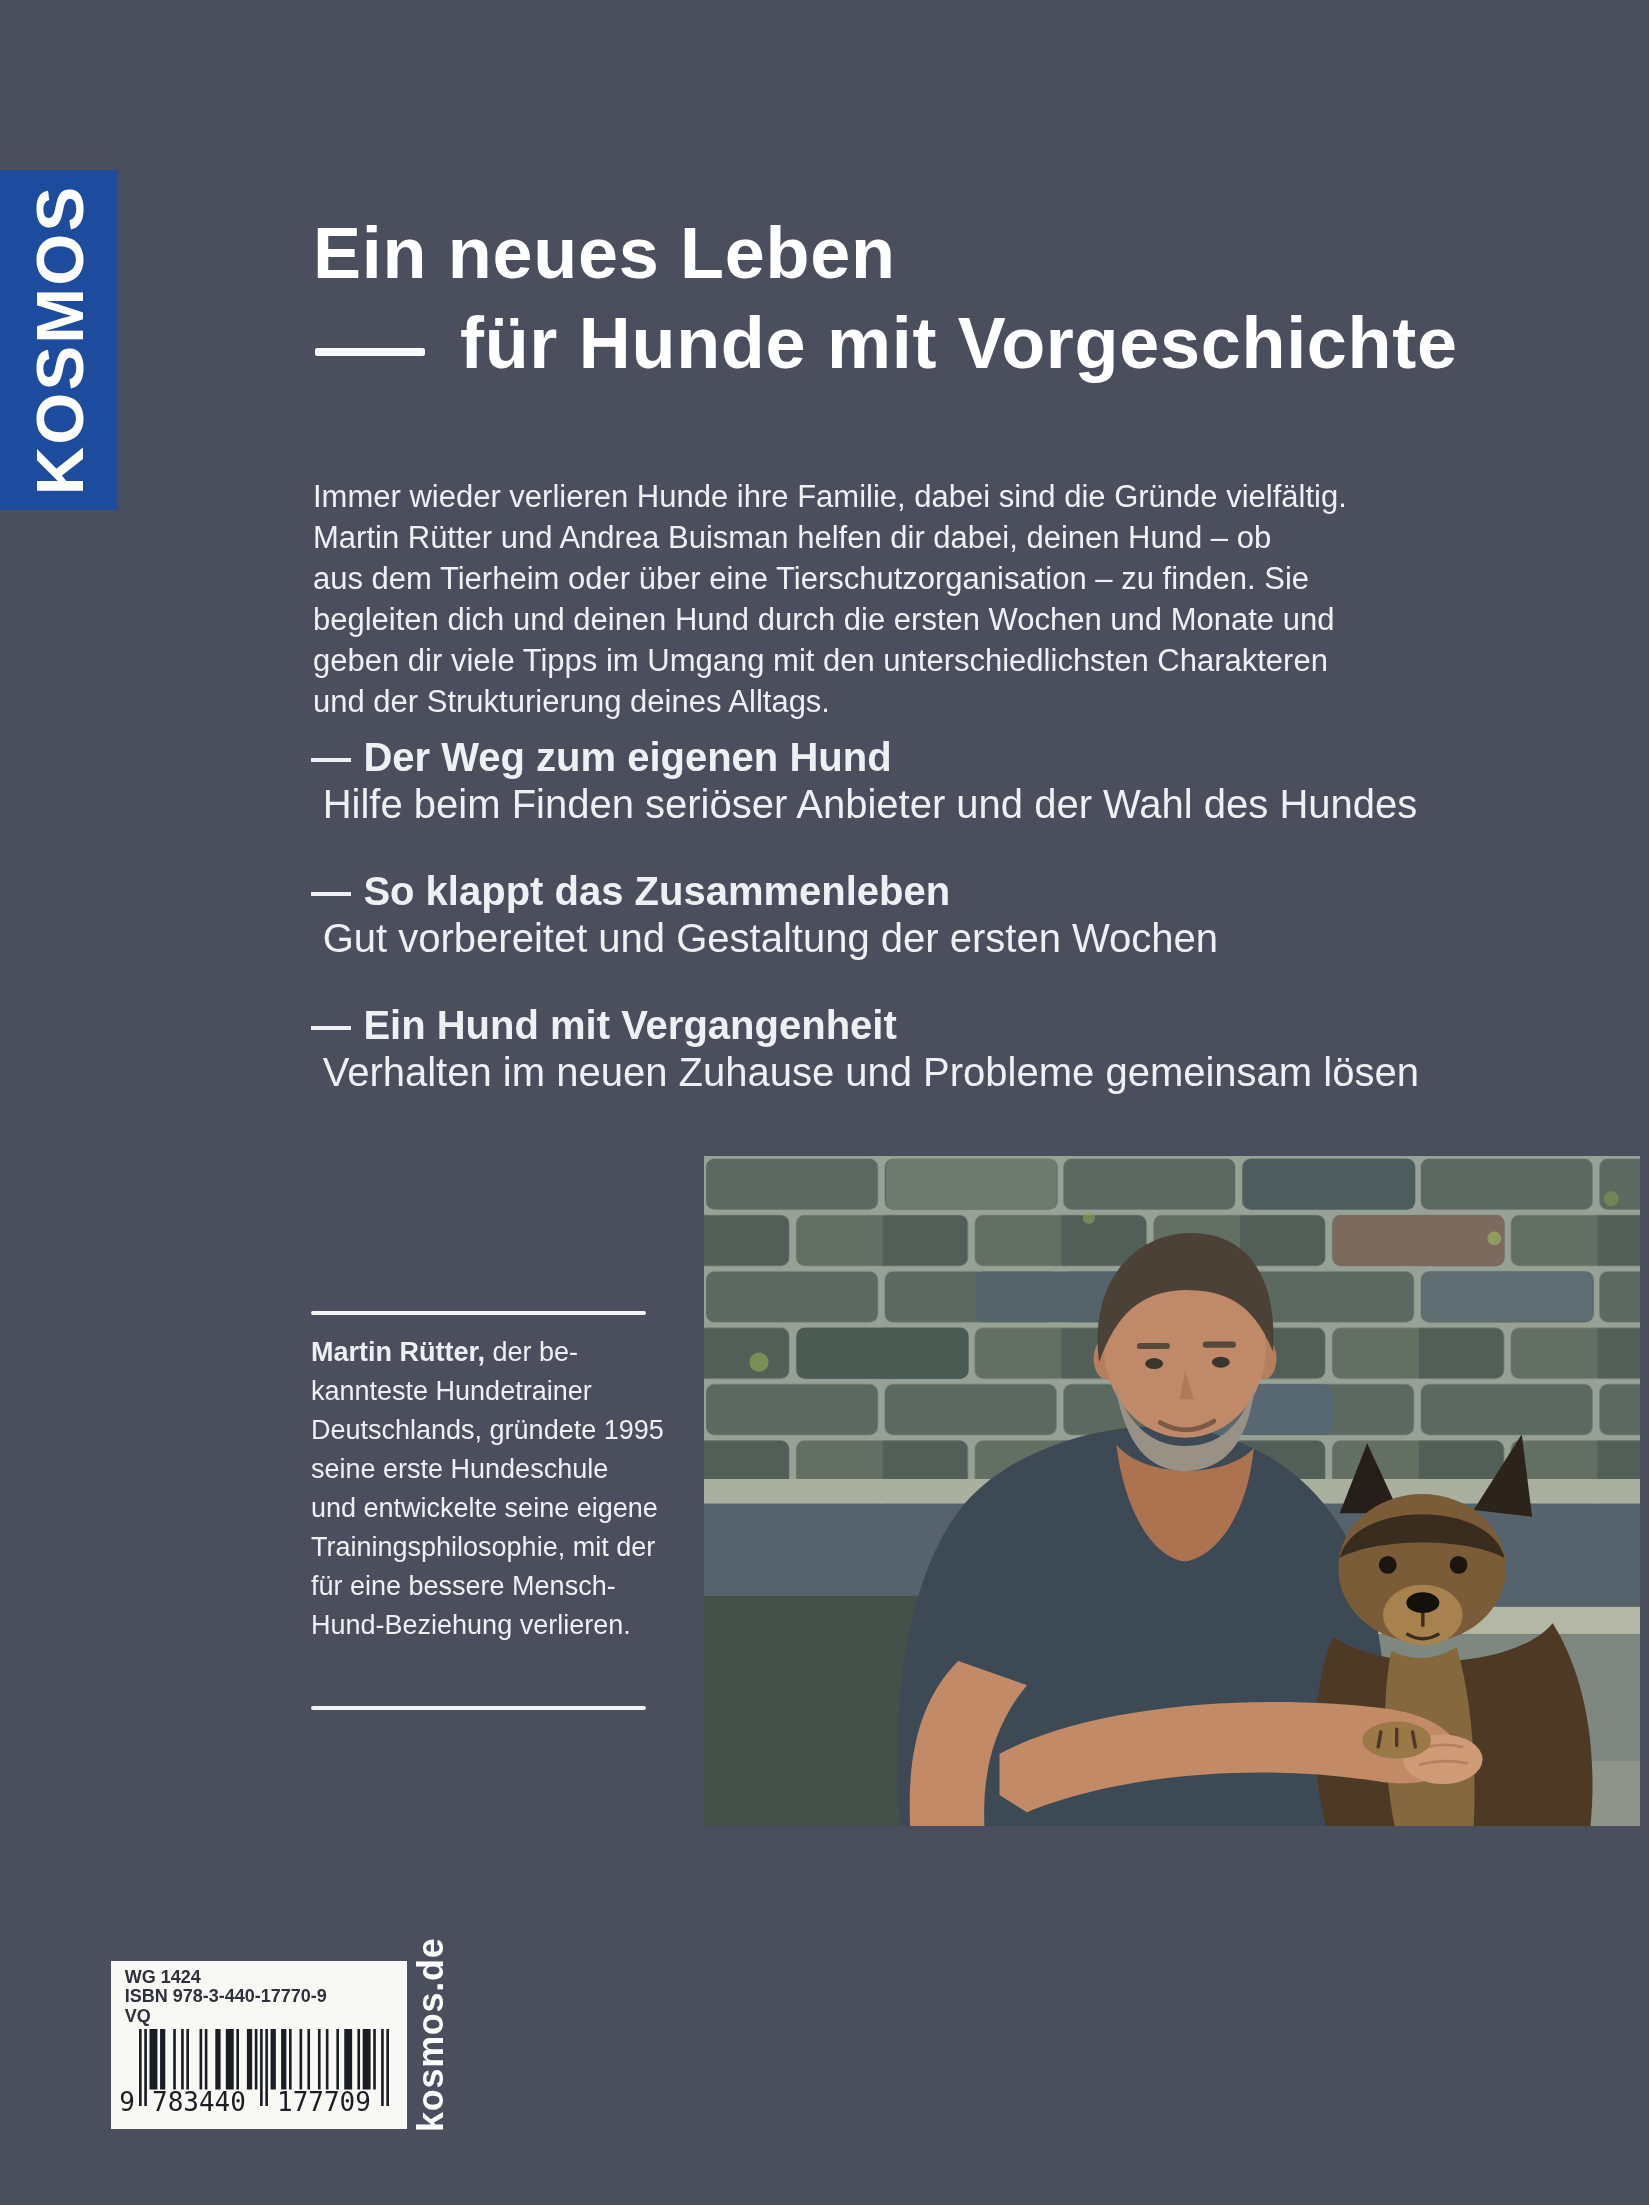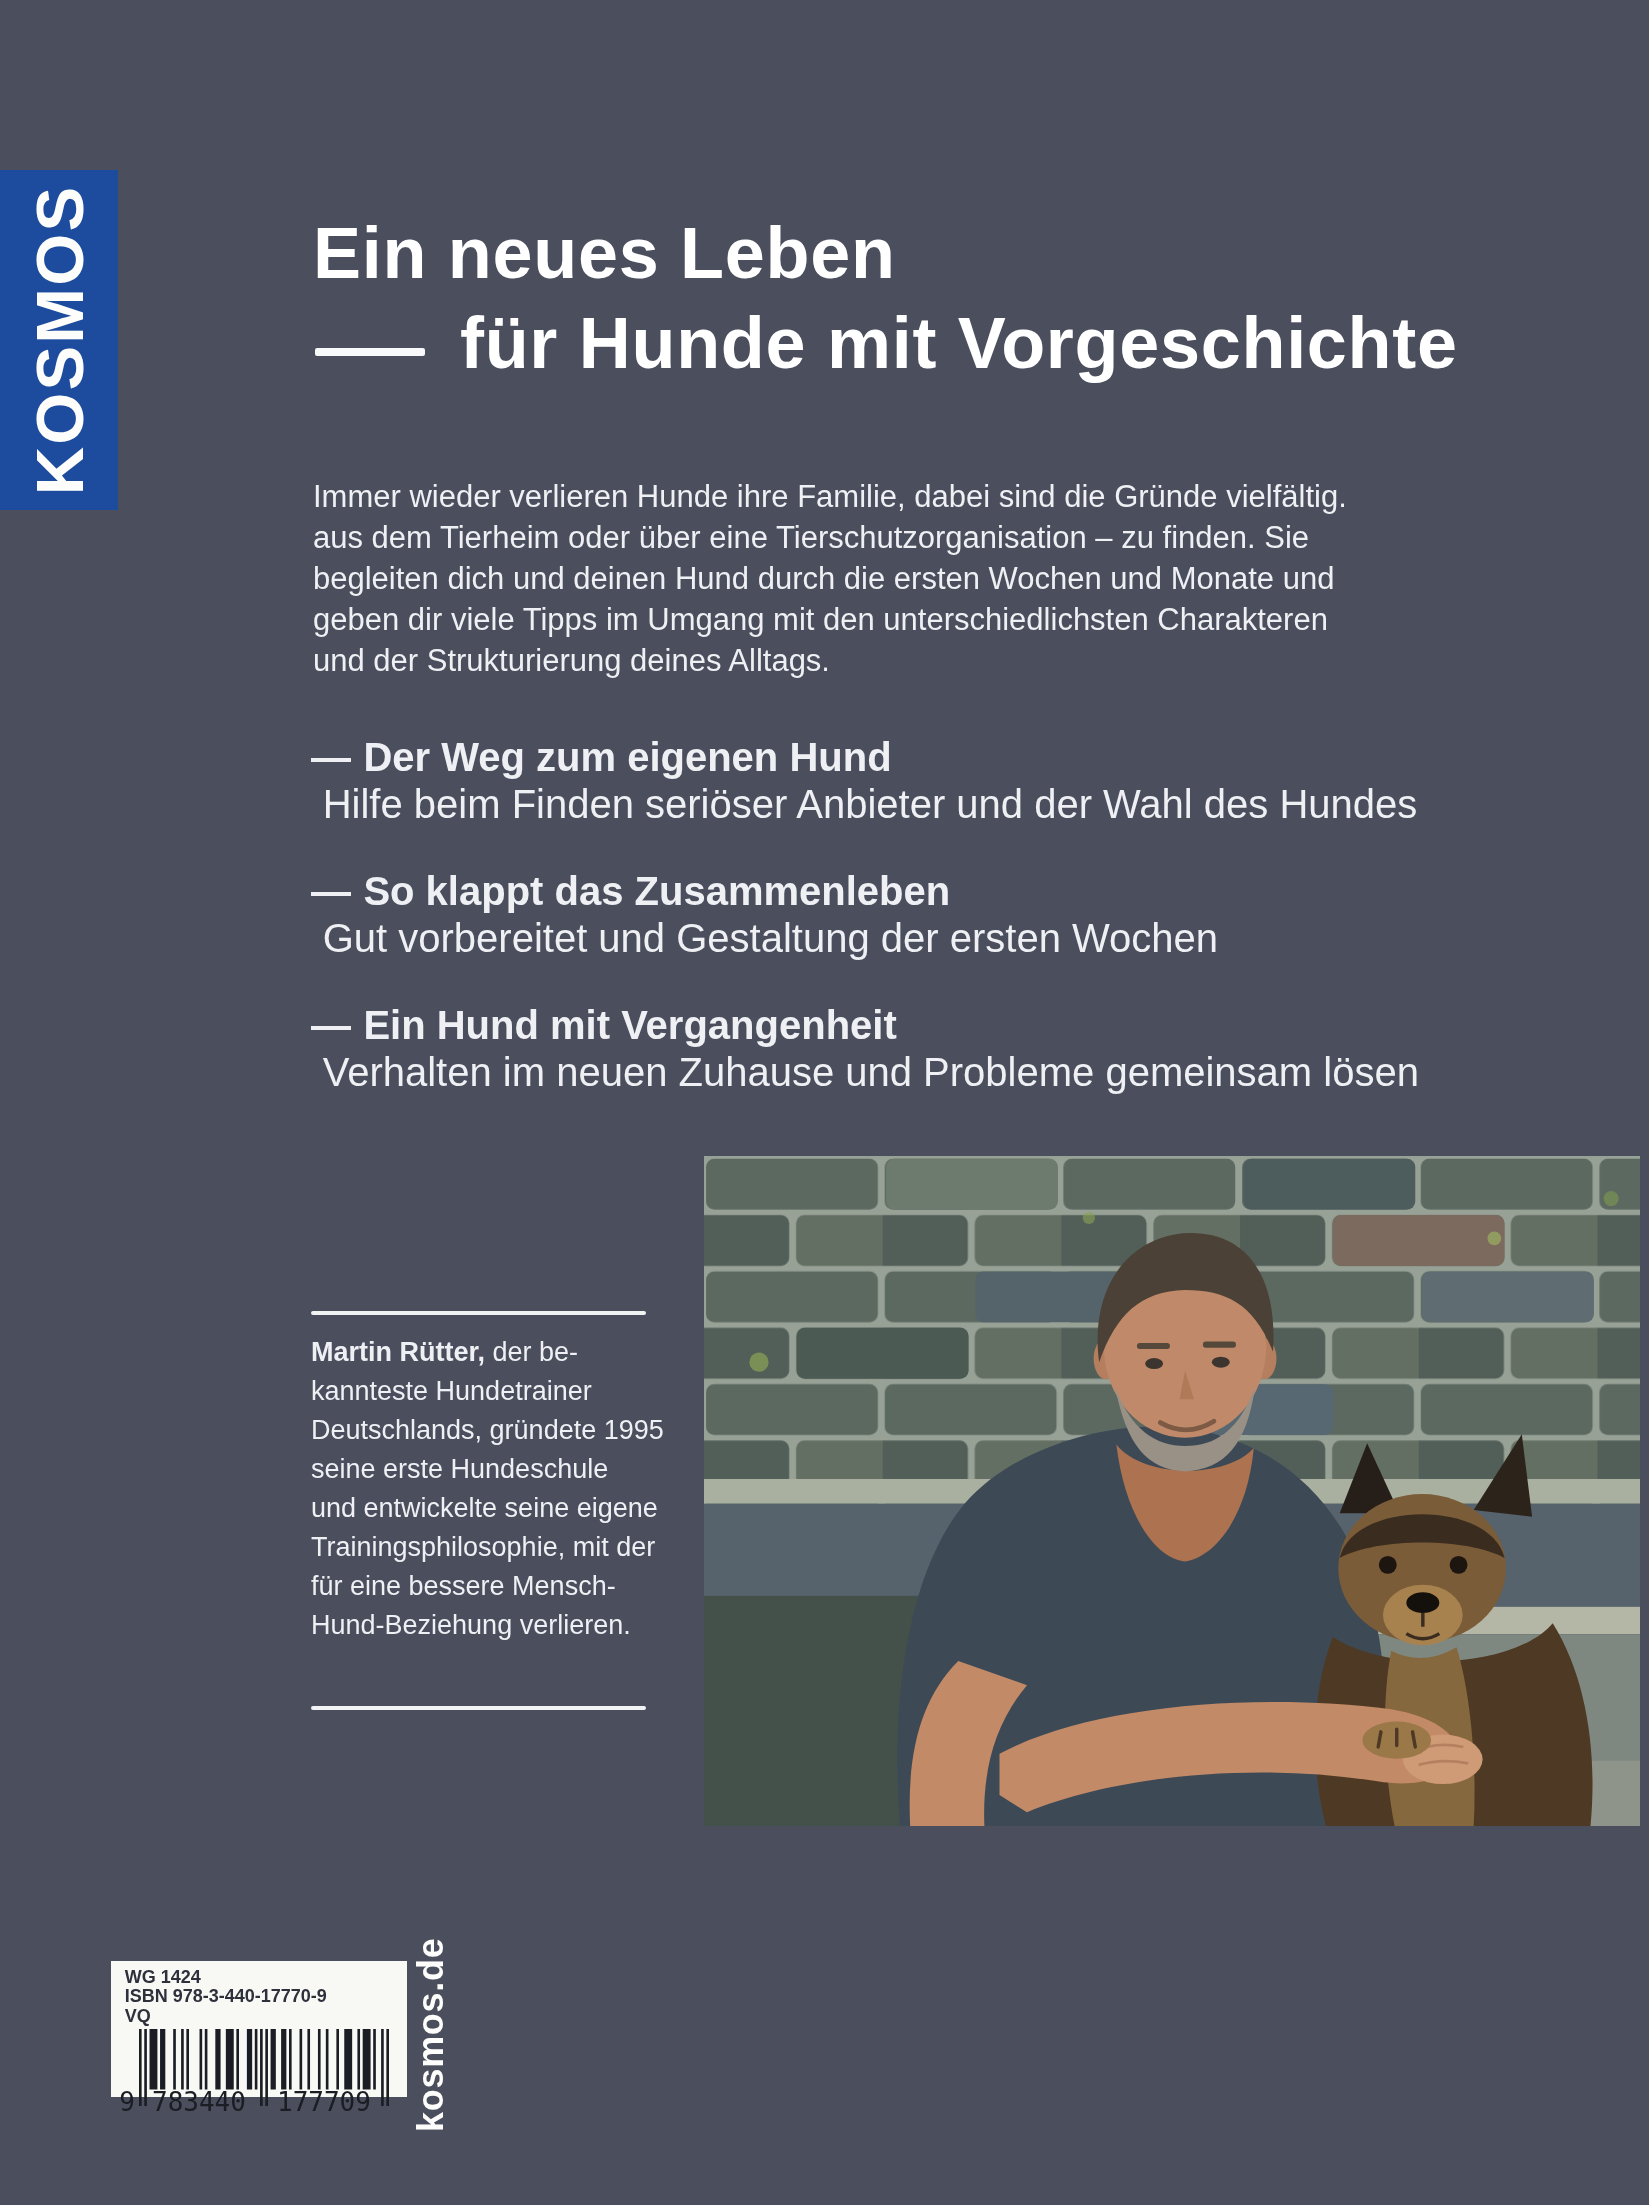--- a/index.html
+++ b/index.html
@@ -51,21 +51,21 @@
   .bio { position:absolute; left:311px; top:1333px; width:385px;
     color:#eef0f4; font-size:27px; line-height:39px; white-space:nowrap; }
   .bio b { font-weight:700; }
 
   
   .photo { position:absolute; left:704px; top:1156px; width:936px; height:670px;
     overflow:hidden; }
   .photo svg { display:block; width:100%; height:100%; }
 
   
-  .barcode-label { position:absolute; left:111px; top:1961px; width:296px; height:136px;
+  .barcode-label { position:absolute; left:111px; top:1961px; width:296px; height:168px;
     background:#f8f8f5; }
   .bc-text { position:absolute; left:13.7px; color:#2e313b; font-weight:700;
     font-size:18px; line-height:20px; white-space:nowrap; }
   .bc-wg   { top:5.5px; }
   .bc-isbn { top:25.4px; }
   .bc-vq   { top:45px; }
   .bc-bars { position:absolute; left:27.5px; top:68px; width:250px; height:77px; }
   .bc-digits { position:absolute; top:126px; height:29px; left:0; width:296px;
     color:#1b1d24; font-family:"DejaVu Sans Mono", monospace; font-size:26px; }
   .bc-digits span { position:absolute; top:0; }
@@ -89,20 +89,21 @@
   <div class="logo-box">
     <span class="logo-text">KOSMOS</span>
   </div>
 
   <div class="title-line title-line1">Ein neues Leben</div>
   <div class="title-dash"></div>
   <div class="title-line title-line2">für Hunde mit Vorgeschichte</div>
 
   <div class="intro">
     <div>Immer wieder verlieren Hunde ihre Familie, dabei sind die Gründe vielfältig.</div>
+    <div>Martin Rütter und Andrea Buisman helfen dir dabei, deinen Hund – ob</div>
     <div>aus dem Tierheim oder über eine Tierschutzorganisation – zu finden. Sie</div>
     <div>begleiten dich und deinen Hund durch die ersten Wochen und Monate und</div>
     <div>geben dir viele Tipps im Umgang mit den unterschiedlichsten Charakteren</div>
     <div>und der Strukturierung deines Alltags.</div>
   </div>
 
   <div class="bullets">
     <div class="bullet-title">
       <span class="b-dash">—</span><span>Der Weg zum eigenen Hund</span>
     </div>

